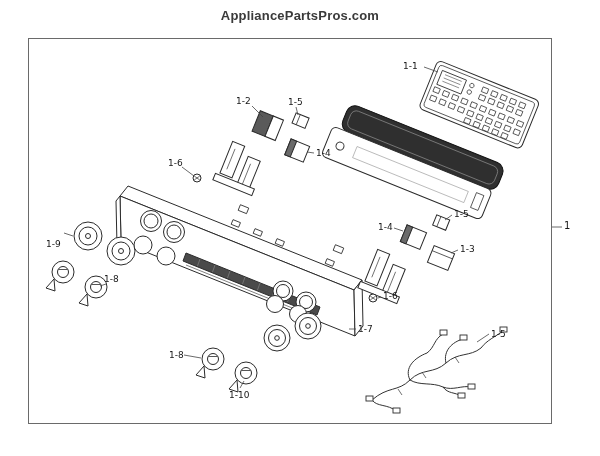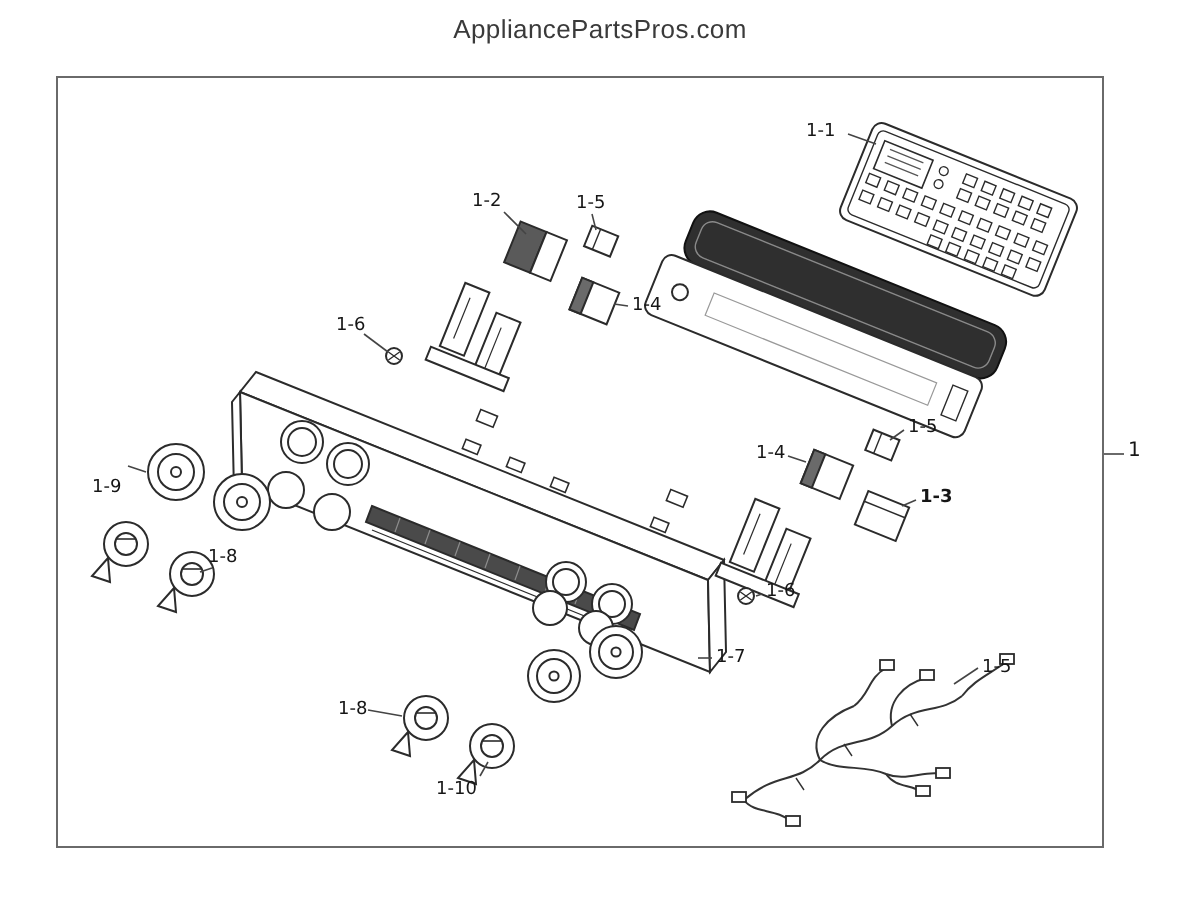--- a/index.html
+++ b/index.html
@@ -8,21 +8,21 @@
     position:relative;
     background:#ffffff;
     font-family:"Liberation Sans", sans-serif;
     overflow:hidden;
   }
   .site-header {
     position:absolute; top:6px; left:0; width:600px;
     text-align:center;
   }
   .site-title {
-    font-size:13px; font-weight:normal; color:#3a3a3a; letter-spacing:0.2px;
+    font-size:13px; font-weight:bold; color:#3a3a3a; letter-spacing:0.2px;
   }
   .diagram-box {
     position:absolute; left:28px; top:38px; width:524px; height:386px;
     border:1px solid #6a6a6a; background:#ffffff;
   }
   svg.artwork { position:absolute; left:0; top:0; }
   .label-layer { position:absolute; left:0; top:0; width:512px; height:456px; pointer-events:none; }
   .part-label {
     position:absolute;
     font-family:"DejaVu Sans", sans-serif;
@@ -291,21 +291,21 @@
 <div class="label-layer">
     <div class="part-label" style="left: 403px; top: 61px;">1-1</div>
     <div class="part-label" style="left: 236px; top: 96px;">1-2</div>
     <div class="part-label" style="left: 288px; top: 97px;">1-5</div>
     <div class="part-label" style="left: 316px; top: 148px;">1-4</div>
     <div class="part-label" style="left: 168px; top: 158px;">1-6</div>
     <div class="part-label" style="left: 46px; top: 228px; margin-top: 11px;">1-9</div>
     <div class="part-label" style="left: 104px; top: 274px;">1-8</div>
     <div class="part-label" style="left: 378px; top: 222px;">1-4</div>
     <div class="part-label" style="left: 454px; top: 209px;">1-5</div>
-    <div class="part-label" style="left: 460px; top: 244px; font-weight: bold;">1-3</div>
+    <div class="part-label" style="left: 460px; top: 244px;">1-3</div>
     <div class="part-label" style="left: 383px; top: 291px;">1-6</div>
     <div class="part-label" style="left: 358px; top: 324px; text-align: center;">1-7</div>
     <div class="part-label" style="left: 169px; top: 350px;">1-8</div>
-    <div class="part-label" style="left: 218px; top: 390px;">1-10</div>
+    <div class="part-label" style="left: 229px; top: 390px;">1-10</div>
     <div class="part-label" style="left: 491px; top: 329px;">1-5</div>
   </div>
 
 <div class="part-label assembly-label">1</div>
 
 </body></html>

